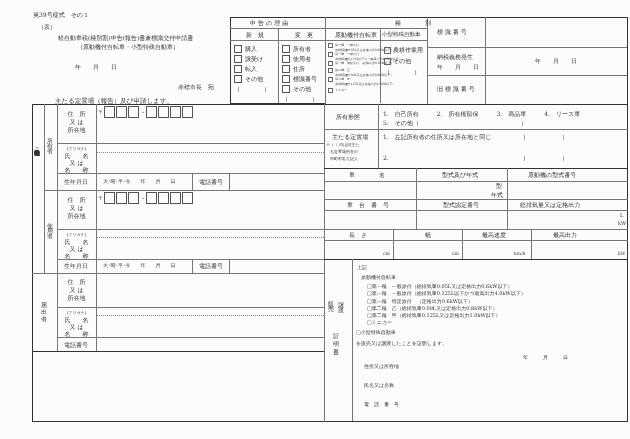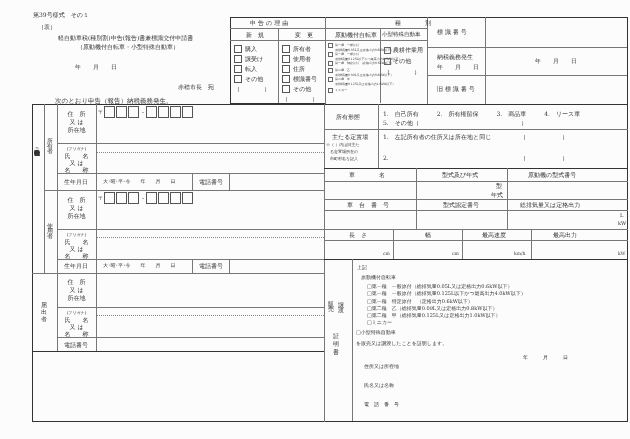--- a/index.html
+++ b/index.html
@@ -21,21 +21,21 @@
 </style>
 </head>
 <body>
 
 <div class="t" style="left:33px;top:12px;font-size:6px;">第39号様式　その１</div>
 <div class="t" style="left:38px;top:24px;font-size:6px;">（表）</div>
 <div class="t" style="left:58px;top:35px;font-size:6px;">軽自動車税(種別割)申告(報告)書兼標識交付申請書</div>
 <div class="t" style="left:77px;top:44px;font-size:6px;">（原動機付自転車・小型特殊自動車）</div>
 <div class="t" style="left:75px;top:64px;font-size:6px;">年　　月　　日</div>
 <div class="t" style="left:178px;top:84px;font-size:6px;">赤穂市長　宛</div>
-<div class="t" style="left:55px;top:98px;font-size:6.5px;">次のとおり申告（報告）納税義務発生。</div>
+<div class="t" style="left:55px;top:98px;font-size:6.5px;">主たる定置場（報告）及び申請します。</div>
 
 <div class="ln thick" style="left:230px;top:17px;width:1px;height:86px;"></div>
 <div class="ln thick" style="left:230px;top:17px;width:398px;height:1px;"></div>
 <div class="ln" style="left:230px;top:28px;width:150px;height:1px;"></div>
 <div class="ln" style="left:325px;top:28px;width:102px;height:1px;"></div>
 <div class="ln thick" style="left:230px;top:103px;width:95px;height:1px;"></div>
 <div class="ln" style="left:325px;top:17px;width:1px;height:87px;"></div>
 <div class="ln" style="left:278px;top:28px;width:1px;height:75px;"></div>
 <div class="ln" style="left:380px;top:28px;width:47px;height:1px;"></div>
 <div class="ln" style="left:230px;top:40px;width:95px;height:1px;"></div>

